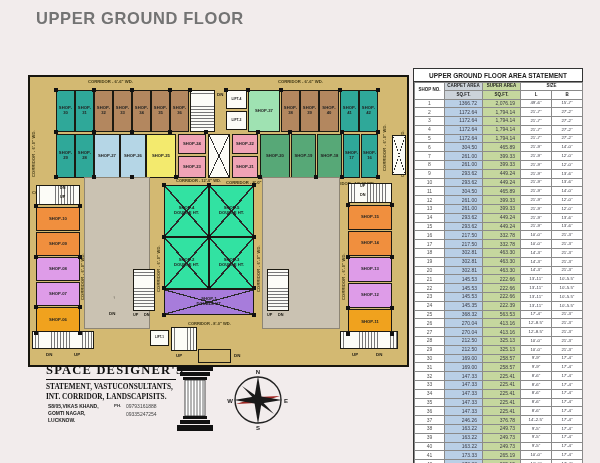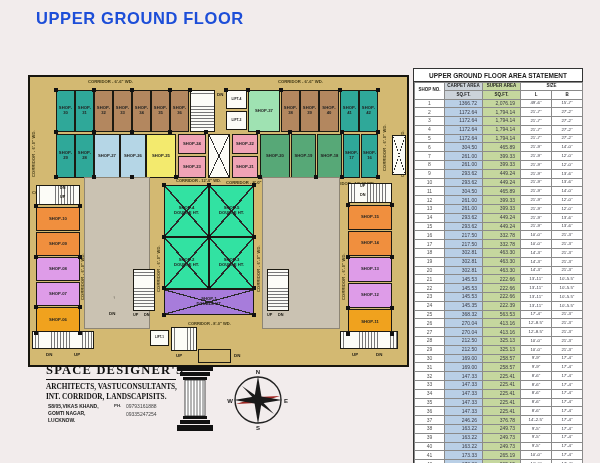--- a/index.html
+++ b/index.html
@@ -1,18 +1,18 @@
 <!DOCTYPE html>
 <html><head>
 <meta charset="utf-8">
 <style>
   html,body{margin:0;padding:0;}
   .canvas{position:relative;width:600px;height:463px;background:#f2ecec;overflow:hidden;
           font-family:"Liberation Sans",sans-serif;}
-  .title{position:absolute;left:36px;top:9px;font-size:16.5px;font-weight:600;color:#1d4ed8;
+  .title{position:absolute;left:36px;top:9px;font-size:16.5px;font-weight:600;color:#737373;
          letter-spacing:.6px;}
   
   .plan{position:absolute;left:28px;top:75px;width:377px;height:288px;background:#d3b972;
         border:2px solid #17150e;box-sizing:content-box;}
   .shop{position:absolute;border:1px solid #1c1a12;box-sizing:border-box;display:flex;
         flex-direction:column;align-items:center;justify-content:center;text-align:center;
         font-size:4.2px;font-weight:700;color:#222;line-height:1.15;padding:1px;overflow:hidden;}
   .teal{background:#2fa899}.tan{background:#b3875f}.ltblue{background:#b5d6e6}
   .yellow{background:#f3ea6e}.pink{background:#f0a3b6}.ltgreen{background:#9fe2b2}
   .green{background:#57a877}.bgreen{background:#32e2a2}.purple{background:#a77cdb}
@@ -301,21 +301,21 @@
       <div class="dot" style="left: 316px; top: 178px;"></div>
       <div class="dot" style="left: 360px; top: 178px;"></div>
       <div class="dot" style="left: 316px; top: 229px;"></div>
       <div class="dot" style="left: 360px; top: 229px;"></div>
       <div class="dot" style="left: 316px; top: 255px;"></div>
       <div class="dot" style="left: 360px; top: 255px;"></div>
     </div>
 
   <div class="firm">
     <div class="name">SPACE DESIGNER'S</div>
-    <div class="l1">ARCHITECTS,  VASTUCONSULTANTS,</div>
+    <div class="l1">STATEMENT,  VASTUCONSULTANTS,</div>
     <div class="l2">INT. CORRIDOR,    LANDSCAPISITS.</div>
   </div>
   <div class="addr">
     <div>S8/05,VIKAS KHAND,</div>
     <div>GOMTI NAGAR,</div>
     <div>LUCKNOW.</div>
   </div>
   <div class="phl">PH.</div>
   <div class="phn">
     <div>09793161888</div>

